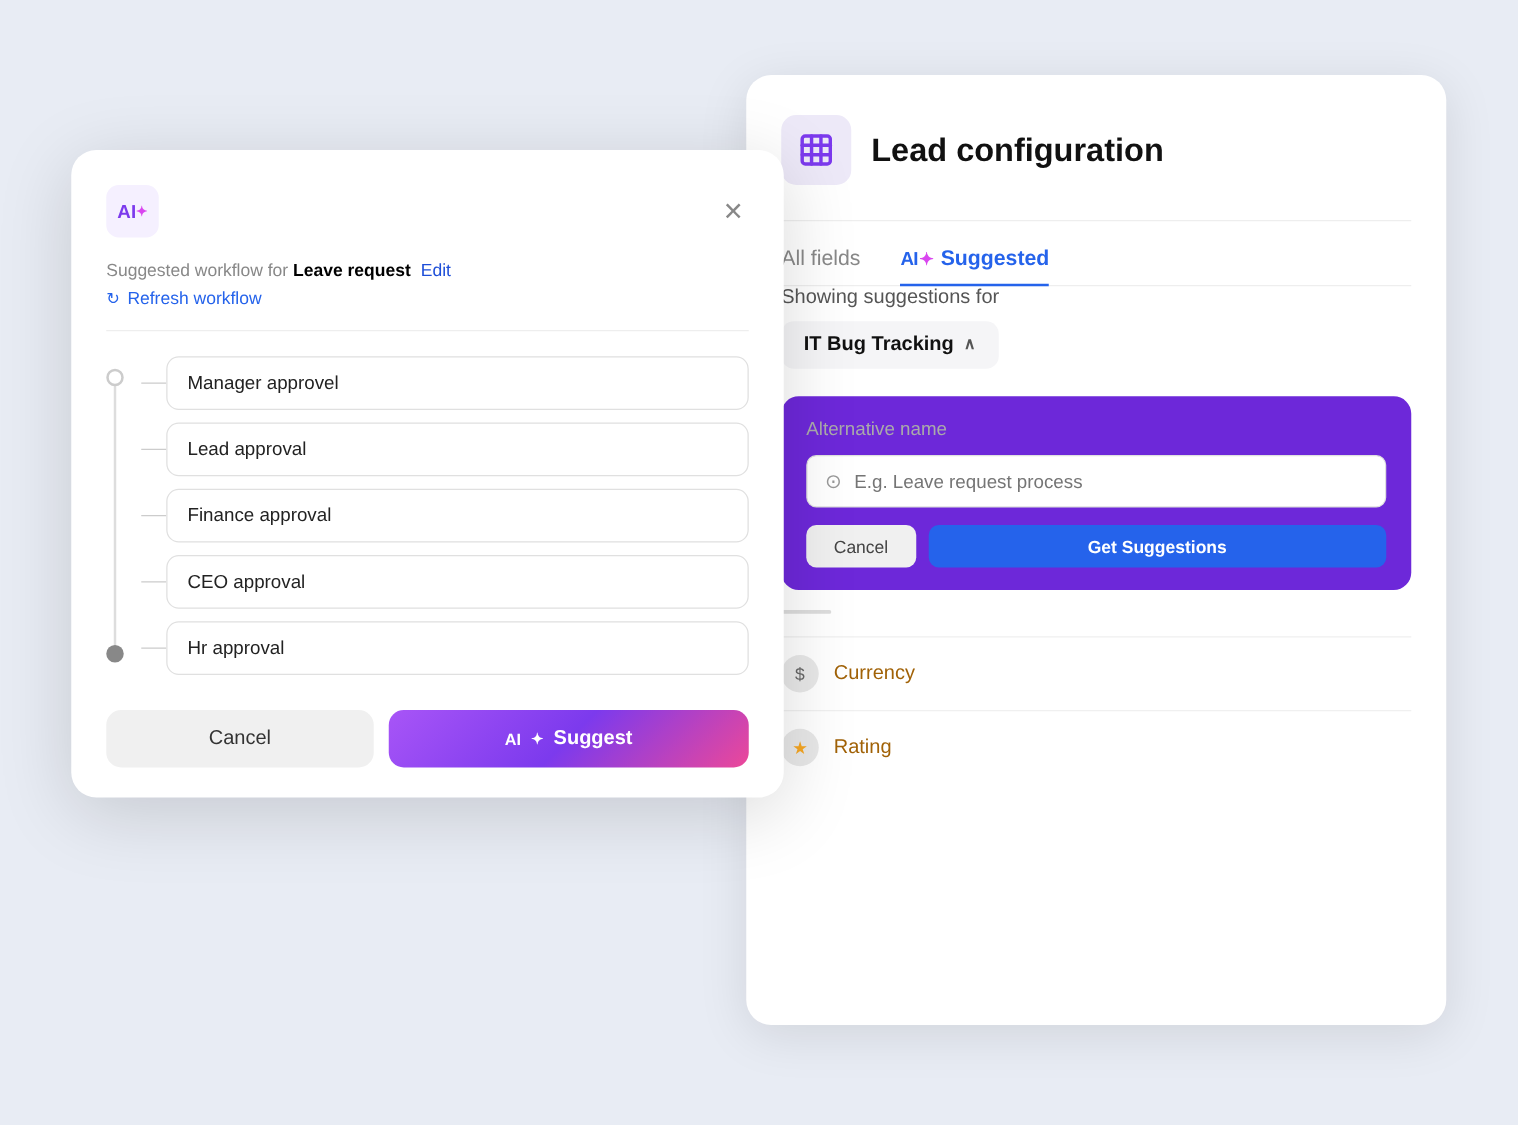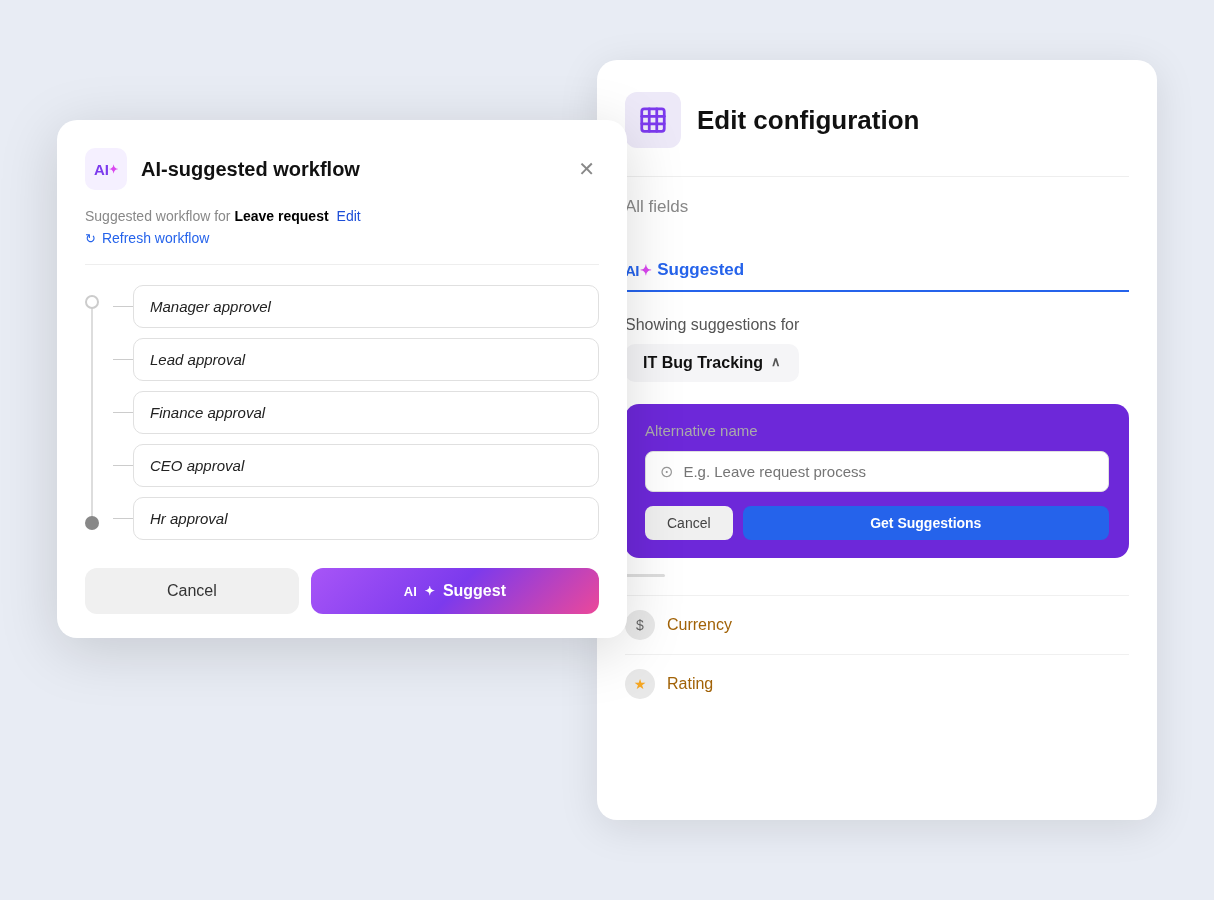--- a/index.html
+++ b/index.html
@@ -63,23 +63,21 @@
     .form-config-divider {
       width: 100%;
       height: 1px;
       background: #eee;
       margin-bottom: 20px;
     }
     
     .tabs-row {
       display: flex;
       gap: 32px;
-      margin-bottom: 24px;
       border-bottom: 1px solid #eee;
-      flex-direction: column;
     }
     .tab {
       padding-bottom: 10px;
       font-size: 17px;
       font-weight: 500;
       color: #888;
       cursor: pointer;
       display: flex;
       align-items: center;
       gap: 6px;
@@ -311,21 +309,20 @@
       width: 100%;
       height: 1px;
       background: #eee;
       margin-bottom: 20px;
     }
     
     .workflow-timeline {
       position: relative;
       padding-left: 28px;
       margin-bottom: 24px;
-      font-style: italic;
     }
     .timeline-line {
       position: absolute;
       left: 6px;
       top: 12px;
       bottom: 12px;
       width: 2px;
       background: #ddd;
     }
     .timeline-dot-top {
@@ -417,21 +414,21 @@
     <div class="form-config-header">
       <div class="form-config-icon-box">
         <svg viewBox="0 0 24 24" fill="none" stroke="#7c3aed" stroke-width="2.2" stroke-linecap="round" stroke-linejoin="round">
           <rect x="3" y="3" width="18" height="18" rx="2"></rect>
           <line x1="9" y1="3" x2="9" y2="21"></line>
           <line x1="15" y1="3" x2="15" y2="21"></line>
           <line x1="3" y1="9" x2="21" y2="9"></line>
           <line x1="3" y1="15" x2="21" y2="15"></line>
         </svg>
       </div>
-      <span class="form-config-title">Edit configuration</span>
+      <span class="form-config-title">Lead configuration</span>
     </div>
     <div class="form-config-divider"></div>
 
     
     <div class="tabs-row">
       <div class="tab">
         <span>All fields</span>
       </div>
       <div class="tab active">
         <span class="tab-ai-icon">
@@ -480,21 +477,20 @@
     </div>
   </div>
 
   <div class="ai-modal">
     <div class="modal-header">
       <div class="modal-header-left">
         <div class="ai-icon-box">
           <span class="ai-text">AI</span>
             <span class="sparkle">✦</span>
         </div>
-        <span class="modal-title">AI-suggested workflow</span>
       </div>
       <button class="close-btn">✕</button>
     </div>
 
     <div class="modal-subtitle">
       <span>Suggested workflow for</span>&nbsp;<span class="leave-request" style="color:#000000;font-weight:600;">Leave request</span><span class="edit-link">Edit</span>
     </div>
 
     <div class="refresh-row">
       <span class="refresh-icon">↻</span>

